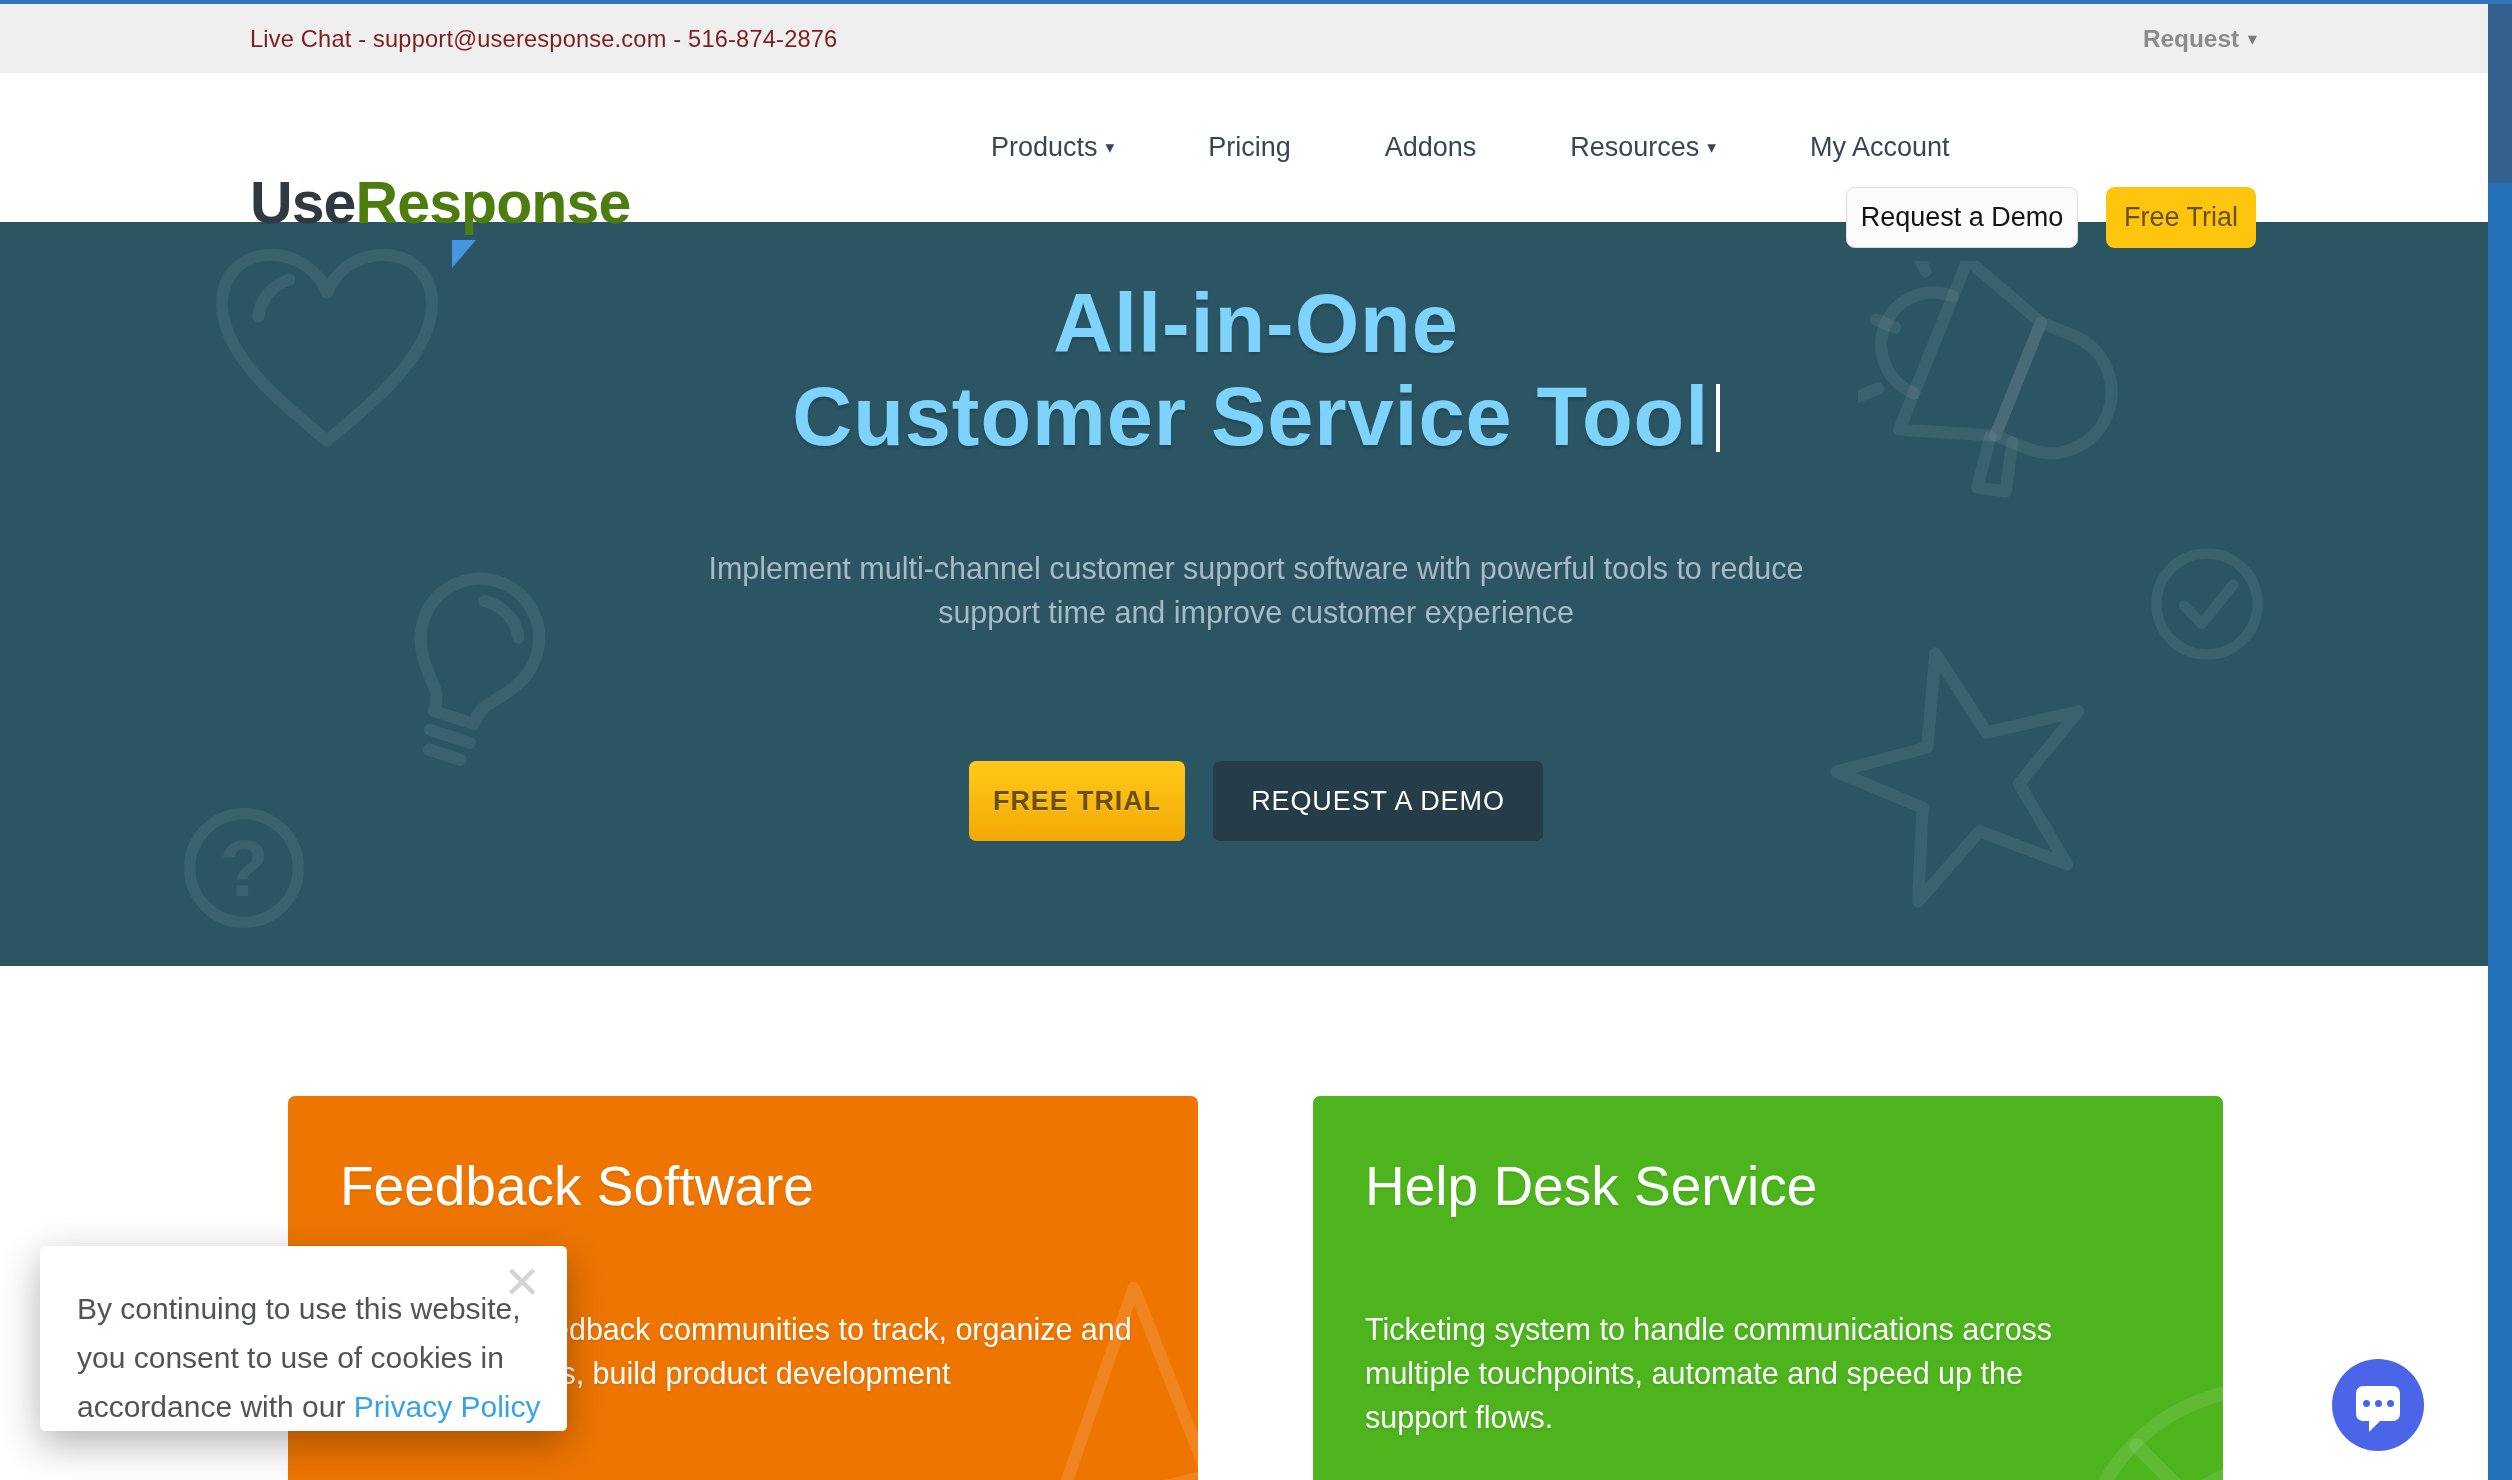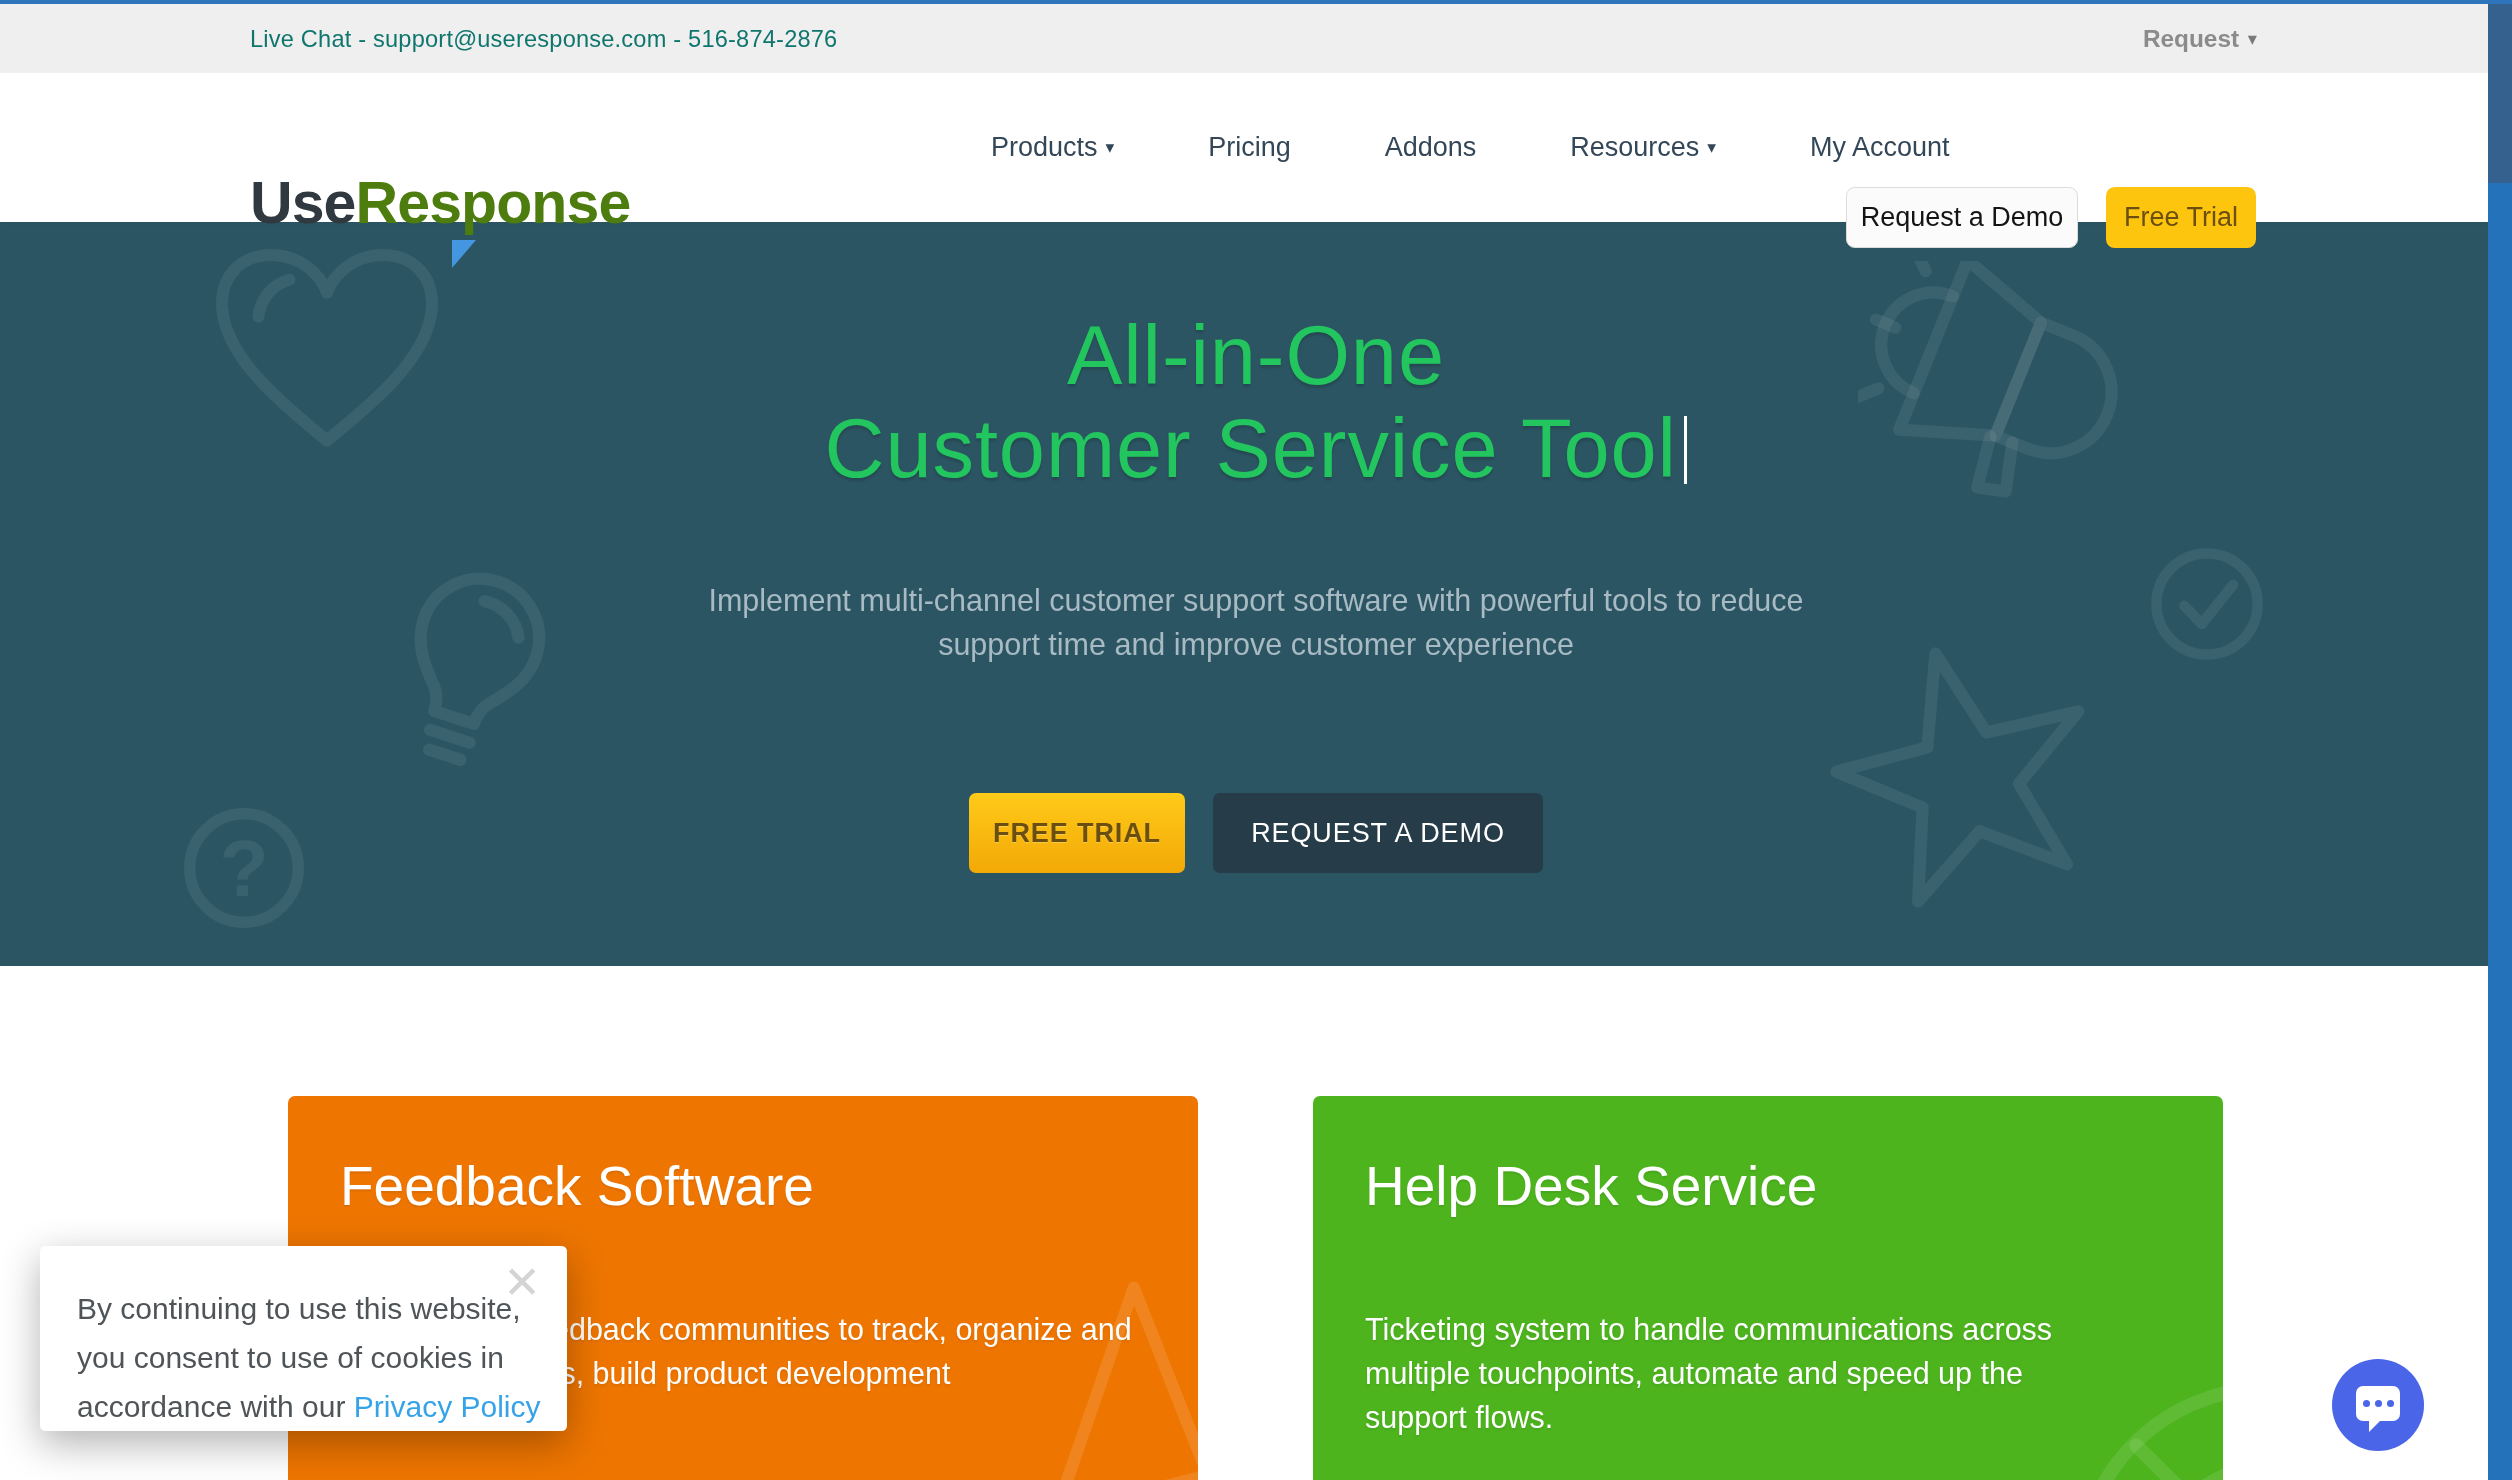--- a/index.html
+++ b/index.html
@@ -6,21 +6,21 @@
   html,body { width:2512px; height:1480px; overflow:hidden; background:#ffffff;
               font-family:"Liberation Sans","DejaVu Sans",sans-serif; }
   .stage { position:relative; width:2512px; height:1480px; overflow:hidden; }
 
   
   .topline { position:absolute; top:0; left:0; width:100%; height:4.4px; background:#2e75bb; z-index:60; }
 
   
   .topbar { position:absolute; top:4.4px; left:0; width:100%; height:69px; background:#efefef; z-index:5; }
   .topbar-contact { position:absolute; left:250px; top:50%; transform:translateY(-50%);
-                    font-size:23.6px; color:#0f766e; letter-spacing:0.2px; }
+                    font-size:23.6px; color:#7f1d1d; letter-spacing:0.2px; }
   .topbar-lang { position:absolute; right:255px; top:50%; transform:translateY(-50%);
                  font-size:24.4px; font-weight:bold; color:#8b8b8b; display:flex; align-items:center; gap:8.7px; cursor:pointer; }
   .topbar-lang .caret { font-size:18.3px; color:#7a7a7a; }
 
   
   .header { position:absolute; top:73px; left:0; width:100%; height:149px; background:#ffffff;
             box-shadow:0 1.7px 3.5px rgba(0,0,0,0.05); z-index:10; }
   .logo { position:absolute; left:250px; top:101px; font-size:59px; font-weight:bold; letter-spacing:-0.9px; line-height:1; }
   .logo .lg-use { color:#30393f; }
   .logo .lg-resp { color:#4d7c0f; }
@@ -32,22 +32,22 @@
   .hdr-demo { position:absolute; left:1846px; top:114px; width:232px; height:61px;
               background:#fbfbfb; border:1.7px solid #dcdcdc; border-radius:8.7px;
               font-size:27px; color:#141414; display:flex; align-items:center; justify-content:center; cursor:pointer; }
   .hdr-trial { position:absolute; left:2106px; top:114px; width:150px; height:61px;
                background:#fec50e; border:none; border-radius:8.7px; font-size:27px; color:#6a4f10;
                display:flex; align-items:center; justify-content:center; cursor:pointer; }
 
   
   .hero { position:absolute; top:222px; left:0; width:100%; height:744px; background:#2c5563; overflow:hidden; z-index:1; }
   .hero svg.deco { position:absolute; }
-  .hero-title { margin-top:87px; text-align:center; font-size:83px; line-height:93px;
-                font-weight:400; color:#22c55e; text-shadow:0 2.6px 2.6px rgba(0,0,0,0.16); letter-spacing:0.9px; }
+  .hero-title { margin-top:55px; text-align:center; font-size:83px; line-height:93px;
+                font-weight:700; color:#7dd3fc; text-shadow:0 2.6px 2.6px rgba(0,0,0,0.16); letter-spacing:0.9px; }
   .typing-cursor { display:inline-block; width:3.5px; height:68px; background:#ffffff;
                    margin-left:7px; vertical-align:-7px; }
   .hero-subtitle { margin-top:83px; text-align:center; font-size:30.5px; line-height:44px; color:#a8bac3; }
   .hero-ctas { margin-top:127px; display:flex; justify-content:center; gap:28px; }
   .cta { height:80px; border:none; border-radius:7px; font-size:27px; letter-spacing:0.9px;
          display:flex; align-items:center; justify-content:center; cursor:pointer; }
   .cta-trial { width:216px; background:linear-gradient(#ffca19,#f3a906); color:#6a4f10; font-weight:bold;
                text-shadow:0 0.9px 0 rgba(255,255,255,0.25); }
   .cta-demo { width:330px; background:#263c49; color:#ffffff; font-weight:500; }
 

